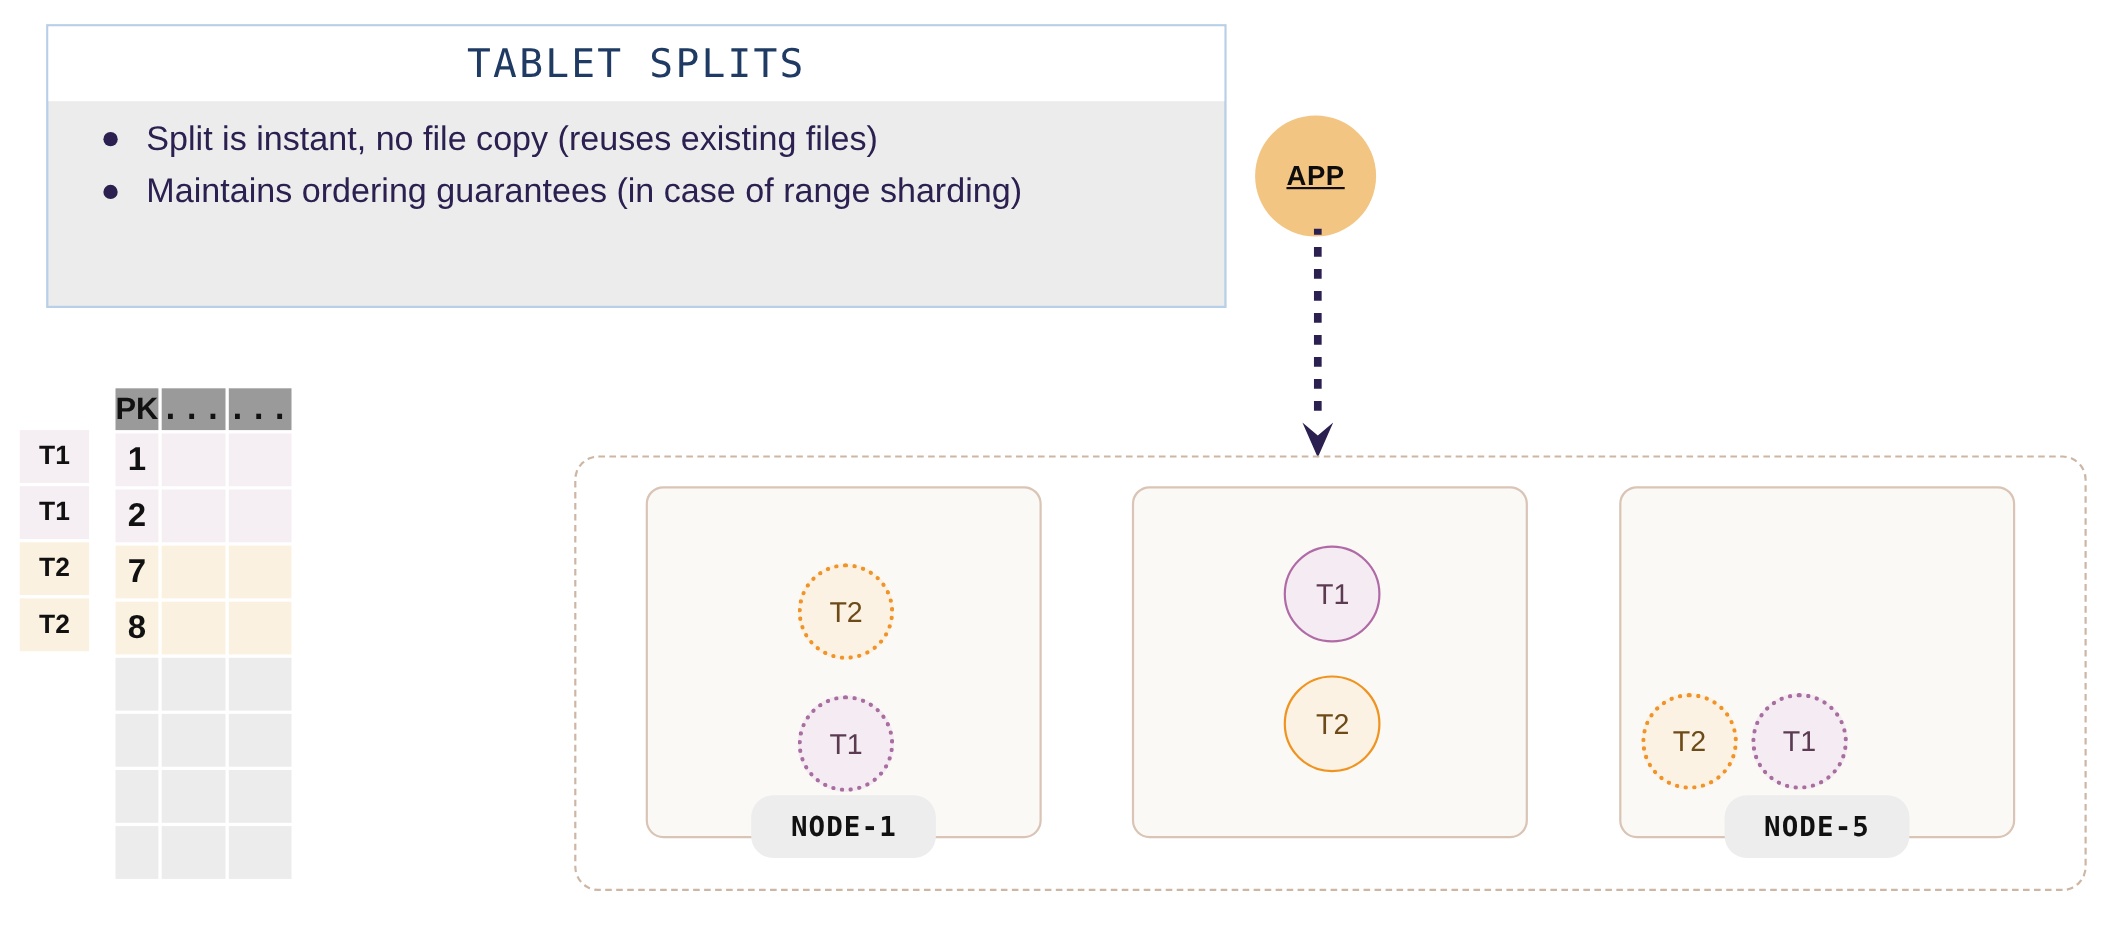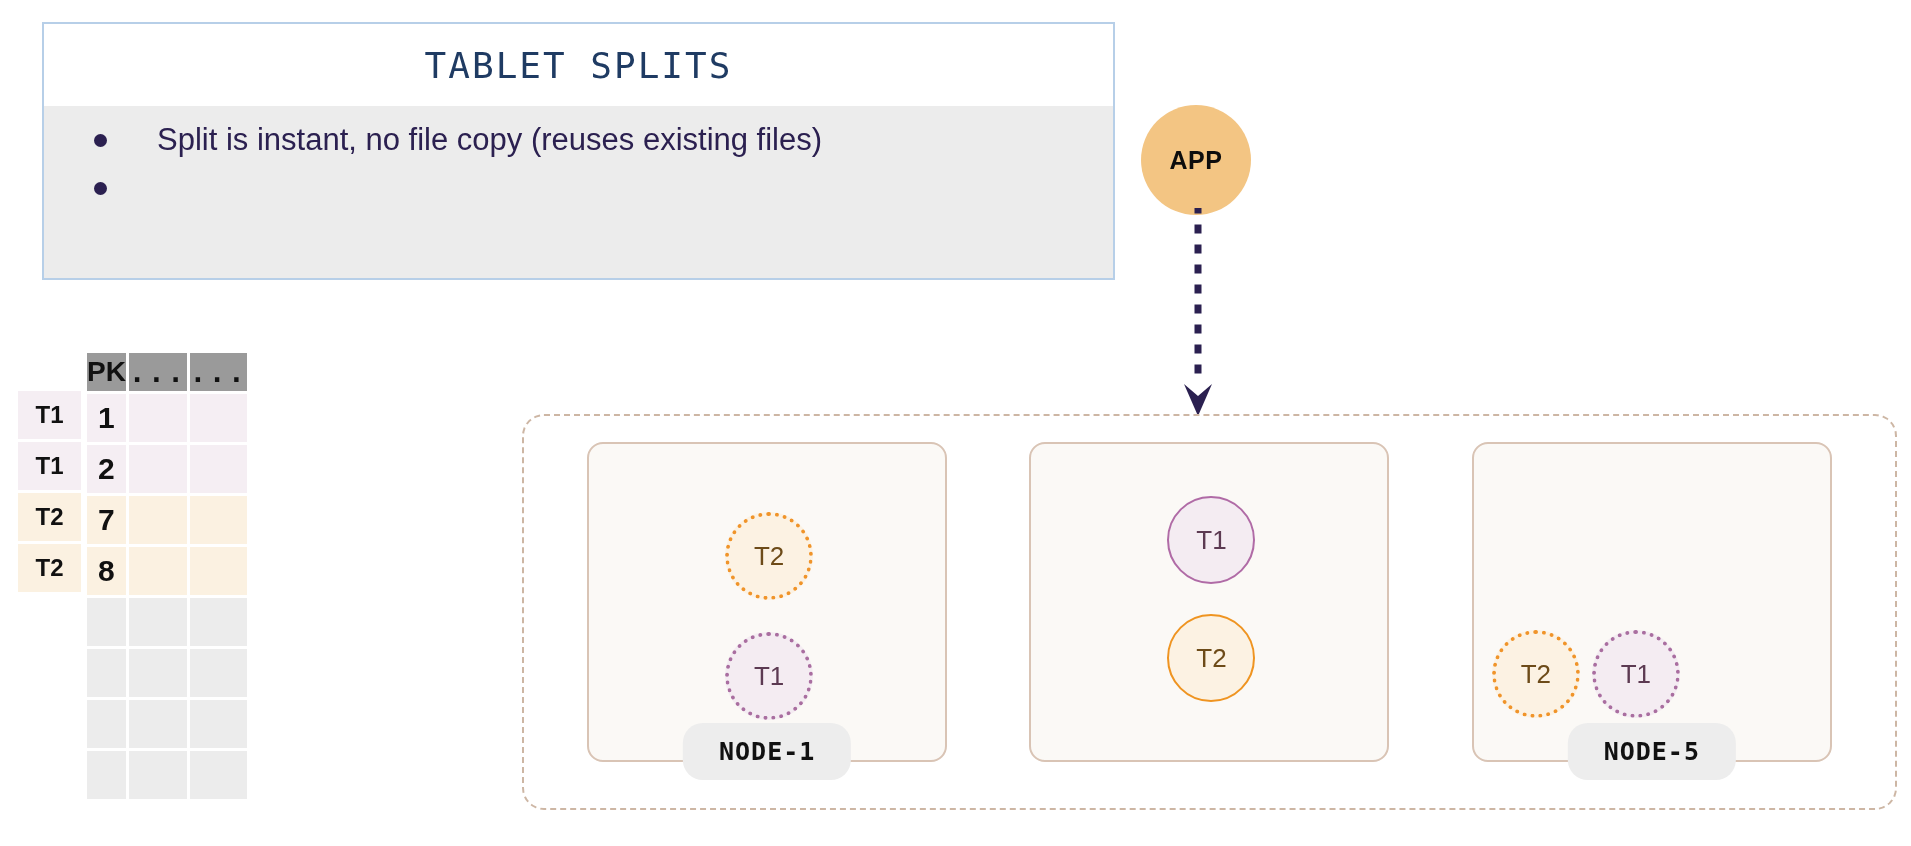--- a/index.html
+++ b/index.html
@@ -21,40 +21,39 @@
     left: 42px;
     top: 22px;
     width: 1073px;
     height: 258px;
     box-sizing: border-box;
     border: 2px solid #b7cfe8;
     background: #ececec;
   }
   #info-card-title-bar {
     background: #ffffff;
-    height: 82px;
+    height: 68px;
     display: flex;
     align-items: center;
     justify-content: center;
   }
   #info-card-title {
     font-family: "DejaVu Sans Mono", "Liberation Mono", monospace;
     font-size: 36px;
     letter-spacing: 2px;
     color: #1f3b63;
     white-space: nowrap;
   }
   #info-card-body {
     padding: 12px 26px 10px 26px;
   }
   .bullet-row {
     display: flex;
     align-items: flex-start;
     margin-bottom: 4px;
-    gap: 24px;
   }
   .bullet-dot {
     flex: 0 0 auto;
     width: 13px;
     height: 13px;
     border-radius: 50%;
     background: #2b2050;
     margin: 16px 26px 0 24px;
   }
   .bullet-text {
@@ -75,38 +74,39 @@
     background: #f3c583;
     display: flex;
     align-items: center;
     justify-content: center;
   }
   #app-label {
     font-size: 25px;
     font-weight: bold;
     color: #0d0d0d;
     letter-spacing: 0.5px;
+    text-decoration: underline;
   }
   #app-arrow {
     position: absolute;
     left: 1178px;
     top: 208px;
     width: 40px;
     height: 210px;
   }
 
   
   #table-wrap {
     position: absolute;
     left: 18px;
     top: 350px;
   }
   #pk-table {
     position: absolute;
-    left: 66px;
+    left: 84px;
     top: 0px;
     border-collapse: separate;
     border-spacing: 3px;
   }
   #pk-table th {
     background: #9a9a9a;
     color: #111111;
     font-size: 27px;
     font-weight: bold;
     width: 98px;
@@ -228,20 +228,21 @@
   <div id="info-card-title-bar">
     <div id="info-card-title">TABLET SPLITS</div>
   </div>
   <div id="info-card-body">
     <div class="bullet-row">
       <span class="bullet-dot"></span>
       <span class="bullet-text">Split is instant, no file copy (reuses existing files)</span>
     </div>
     <div class="bullet-row">
       <span class="bullet-dot"></span>
+      <span class="bullet-text">Maintains ordering guarantees (in case of range sharding)</span>
     </div>
   </div>
 </div>
 
 <div id="app-node">
   <span id="app-label">APP</span>
 </div>
 <svg id="app-arrow" viewBox="0 0 40 210">
   <line x1="20" y1="0" x2="20" y2="180" stroke="#2b2050" stroke-width="7" stroke-dasharray="2 18" stroke-linecap="square"></line>
   <path d="M 6 176 L 20 208 L 34 176 L 20 188 Z" fill="#2b2050"></path>

